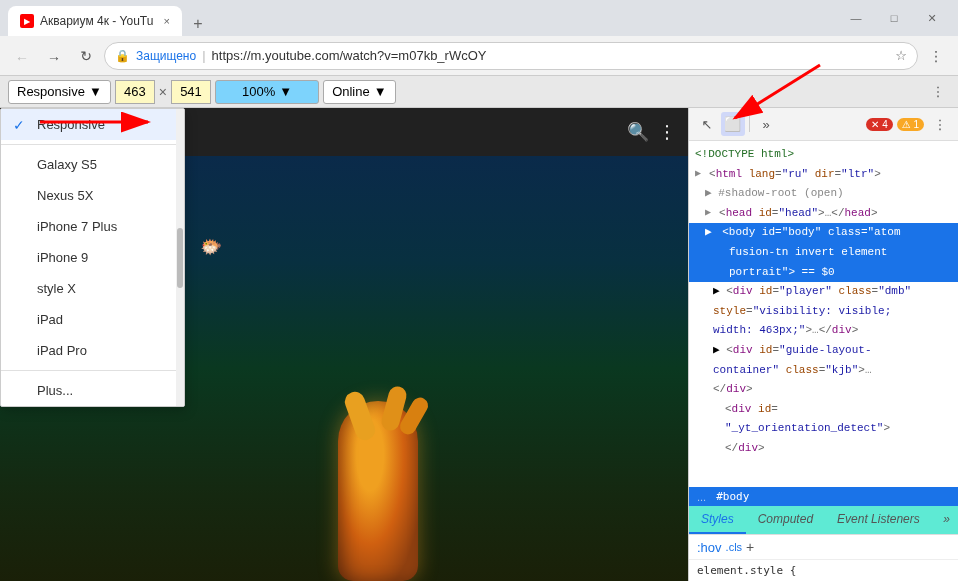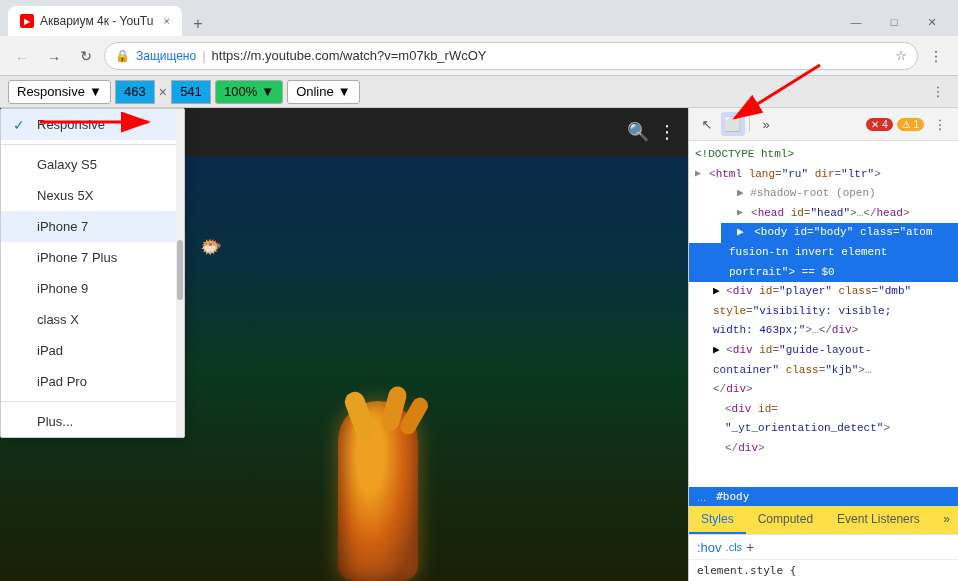--- a/index.html
+++ b/index.html
@@ -6,21 +6,21 @@
     body { font-family: 'Segoe UI', Arial, sans-serif; font-size: 13px; background: #f0f0f0; width: 958px; height: 581px; overflow: hidden; }
 
     
     .browser-frame { display: flex; flex-direction: column; height: 100%; }
 
     
     .title-bar {
       background: #dee1e6;
       height: 36px;
       display: flex;
-      align-items: flex-end;
+      align-items: center;
       padding: 0 8px;
       gap: 4px;
     }
     .tab-area { display: flex; align-items: flex-end; flex: 1; height: 100%; }
     .tab {
       background: #fff;
       border-radius: 8px 8px 0 0;
       padding: 6px 12px;
       display: flex;
       align-items: center;
@@ -84,33 +84,33 @@
       border-radius: 3px;
       padding: 3px 8px;
       display: flex;
       align-items: center;
       gap: 4px;
       font-size: 13px;
       cursor: pointer;
       height: 24px;
     }
     .dim-input {
-      background: #0ea5e9;
+      background: #fef9c3;
       border: 1px solid #aaa;
       width: 40px;
       height: 24px;
       text-align: center;
       font-size: 13px;
     }
     .dim-sep { color: #666; font-size: 14px; }
     .zoom-dropdown {
-      background: #22c55e;
+      background: #7dd3fc;
       border: 1px solid #aaa;
       border-radius: 3px;
-      padding: 3px 8px;
+      padding: 3px 26px;
       display: flex;
       align-items: center;
       gap: 4px;
       font-size: 13px;
       cursor: pointer;
       height: 24px;
     }
     .online-dropdown {
       background: white;
       border: 1px solid #aaa;
@@ -271,28 +271,29 @@
     }
     .tree-line.selected { background: #1a73e8; color: white; }
     .expand-arrow { color: #888; margin-right: 2px; cursor: pointer; font-size: 10px; }
     .tag-bracket { color: #666; }
     .tag-name { color: #881280; }
     .attr-name { color: #994500; }
     .attr-value { color: #1a1aa6; }
     .comment { color: #236e25; }
     .equals { color: #666; }
     .dot-dot-dot { color: #888; }
-    .indent-1 { padding-left: 16px; margin-left: 32px; }
+    .indent-1 { padding-left: 16px; }
     .indent-2 { padding-left: 24px; }
     .indent-3 { padding-left: 36px; }
     .element-tabs {
       display: flex;
-      background: #fde047;
+      background: #5eead4;
       border-bottom: 1px solid #ddd;
       align-items: flex-start;
+      font-style: italic;
     }
     .element-tab {
       padding: 6px 12px;
       font-size: 12px;
       color: #555;
       cursor: pointer;
       border-bottom: 2px solid transparent;
     }
     .element-tab.active {
       color: #1a73e8;
@@ -458,31 +459,28 @@
           <div class="device-item selected">
             <span>Responsive</span>
           </div>
           <div class="device-sep"></div>
           <div class="device-item">
             <span>Galaxy S5</span>
           </div>
           <div class="device-item">
             <span>Nexus 5X</span>
           </div>
-          <div class="device-item highlighted">
-            <span>iPhone 7</span>
-          </div>
           <div class="device-item">
             <span>iPhone 7 Plus</span>
           </div>
           <div class="device-item">
             <span>iPhone 9</span>
           </div>
           <div class="device-item">
-            <span>class X</span>
+            <span>style X</span>
           </div>
           <div class="device-item">
             <span>iPad</span>
           </div>
           <div class="device-item">
             <span>iPad Pro</span>
           </div>
           <div class="device-sep"></div>
           <div class="device-item edit">
             <span>Plus...</span>

